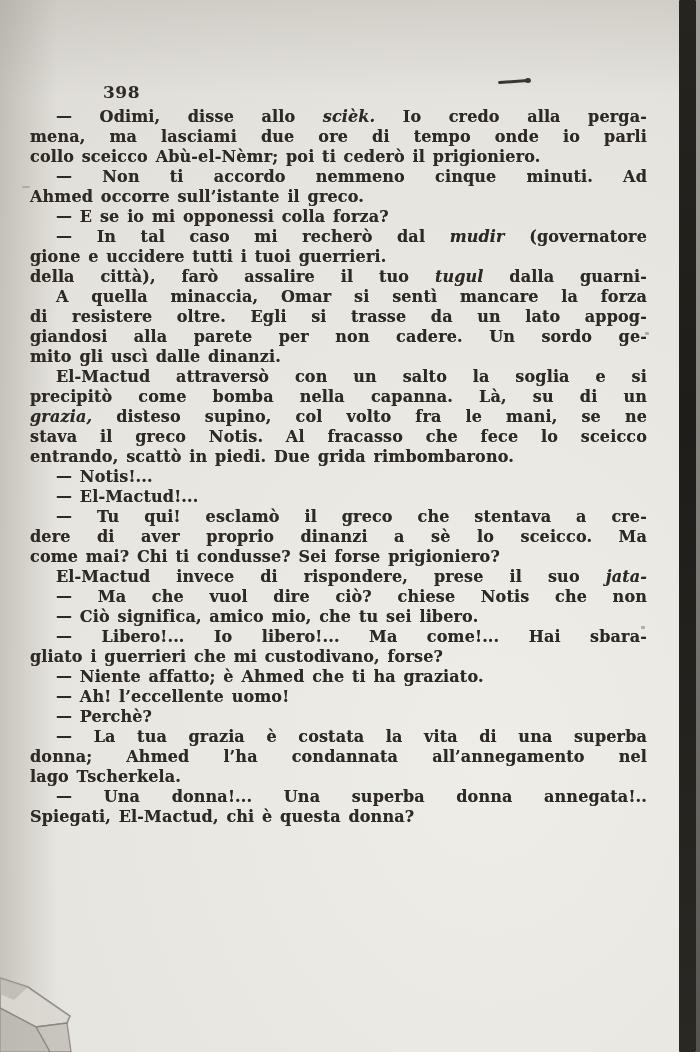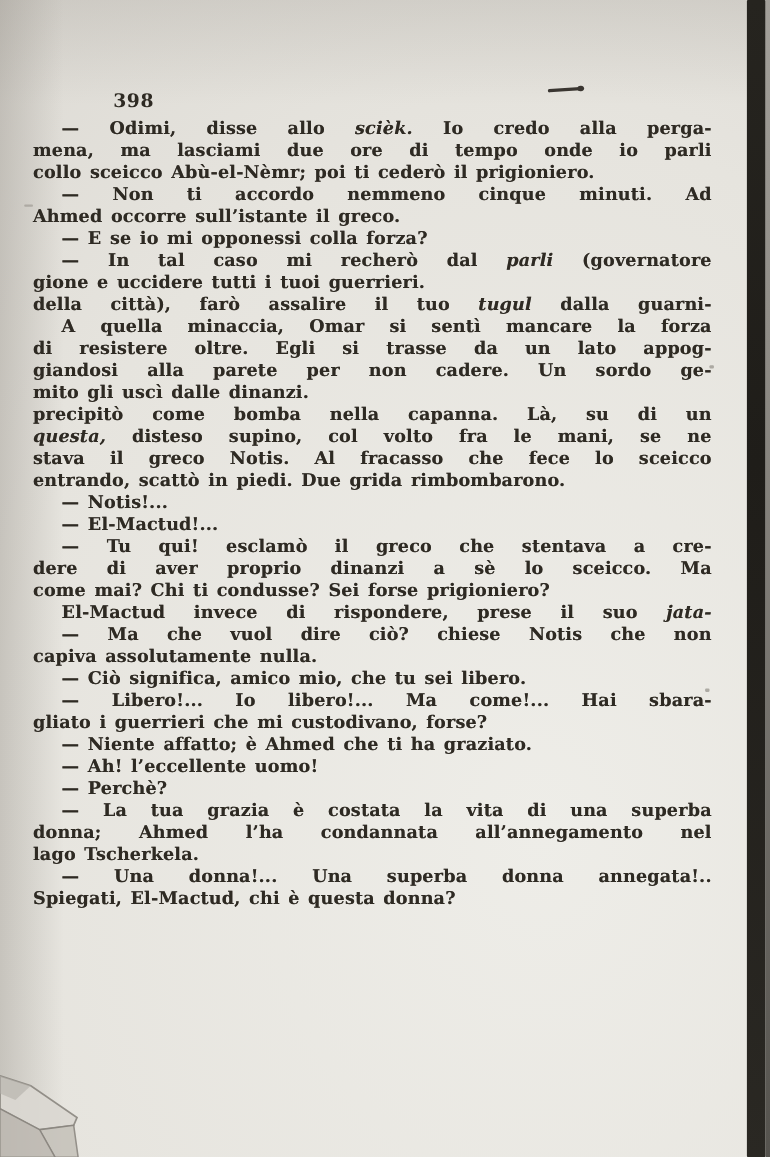--- a/index.html
+++ b/index.html
@@ -58,39 +58,39 @@
 
   <div class="page-number">398</div>
 
   <div class="text-block">
       <div class="line indent justify"><span>— Odimi, disse allo </span><span class="it">scièk.</span><span> Io credo alla perga-</span></div>
       <div class="line justify"><span>mena, ma lasciami due ore di tempo onde io parli</span></div>
       <div class="line"><span>collo sceicco Abù-el-Nèmr; poi ti cederò il prigioniero.</span></div>
       <div class="line indent justify"><span>— Non ti accordo nemmeno cinque minuti. Ad</span></div>
       <div class="line"><span>Ahmed occorre sull’istante il greco.</span></div>
       <div class="line indent"><span>— E se io mi opponessi colla forza?</span></div>
-      <div class="line indent justify"><span>— In tal caso mi recherò dal </span><span class="it">parli</span><span> (governatore</span></div>
+      <div class="line indent justify"><span>— In tal caso mi recherò dal </span><span class="it">mudir</span><span> (governatore</span></div>
       <div class="line"><span>gione e uccidere tutti i tuoi guerrieri.</span></div>
       <div class="line justify"><span>della città), farò assalire il tuo </span><span class="it">tugul</span><span> dalla guarni-</span></div>
       <div class="line indent justify"><span>A quella minaccia, Omar si sentì mancare la forza</span></div>
       <div class="line justify"><span>di resistere oltre. Egli si trasse da un lato appog-</span></div>
       <div class="line justify"><span>giandosi alla parete per non cadere. Un sordo ge-</span></div>
       <div class="line"><span>mito gli uscì dalle dinanzi.</span></div>
+      <div class="line indent justify"><span>El-Mactud attraversò con un salto la soglia e si</span></div>
       <div class="line justify"><span>precipitò come bomba nella capanna. Là, su di un</span></div>
-      <div class="line justify"><span class="it">questa,</span><span> disteso supino, col volto fra le mani, se ne</span></div>
+      <div class="line justify"><span class="it">grazia,</span><span> disteso supino, col volto fra le mani, se ne</span></div>
       <div class="line justify"><span>stava il greco Notis. Al fracasso che fece lo sceicco</span></div>
       <div class="line"><span>entrando, scattò in piedi. Due grida rimbombarono.</span></div>
       <div class="line indent"><span>— Notis!...</span></div>
       <div class="line indent"><span>— El-Mactud!...</span></div>
       <div class="line indent justify"><span>— Tu qui! esclamò il greco che stentava a cre-</span></div>
       <div class="line justify"><span>dere di aver proprio dinanzi a sè lo sceicco. Ma</span></div>
       <div class="line"><span>come mai? Chi ti condusse? Sei forse prigioniero?</span></div>
       <div class="line indent justify"><span>El-Mactud invece di rispondere, prese il suo </span><span class="it">jata-</span></div>
       <div class="line indent justify"><span>— Ma che vuol dire ciò? chiese Notis che non</span></div>
-      <div class="line"><span>capiva assolutamente nulla.</span></div>
       <div class="line indent"><span>— Ciò significa, amico mio, che tu sei libero.</span></div>
       <div class="line indent justify"><span>— Libero!... Io libero!... Ma come!... Hai sbara-</span></div>
       <div class="line"><span>gliato i guerrieri che mi custodivano, forse?</span></div>
       <div class="line indent"><span>— Niente affatto; è Ahmed che ti ha graziato.</span></div>
       <div class="line indent"><span>— Ah! l’eccellente uomo!</span></div>
       <div class="line indent"><span>— Perchè?</span></div>
       <div class="line indent justify"><span>— La tua grazia è costata la vita di una superba</span></div>
       <div class="line justify"><span>donna; Ahmed l’ha condannata all’annegamento nel</span></div>
       <div class="line"><span>lago Tscherkela.</span></div>
       <div class="line indent justify"><span>— Una donna!... Una superba donna annegata!..</span></div>

